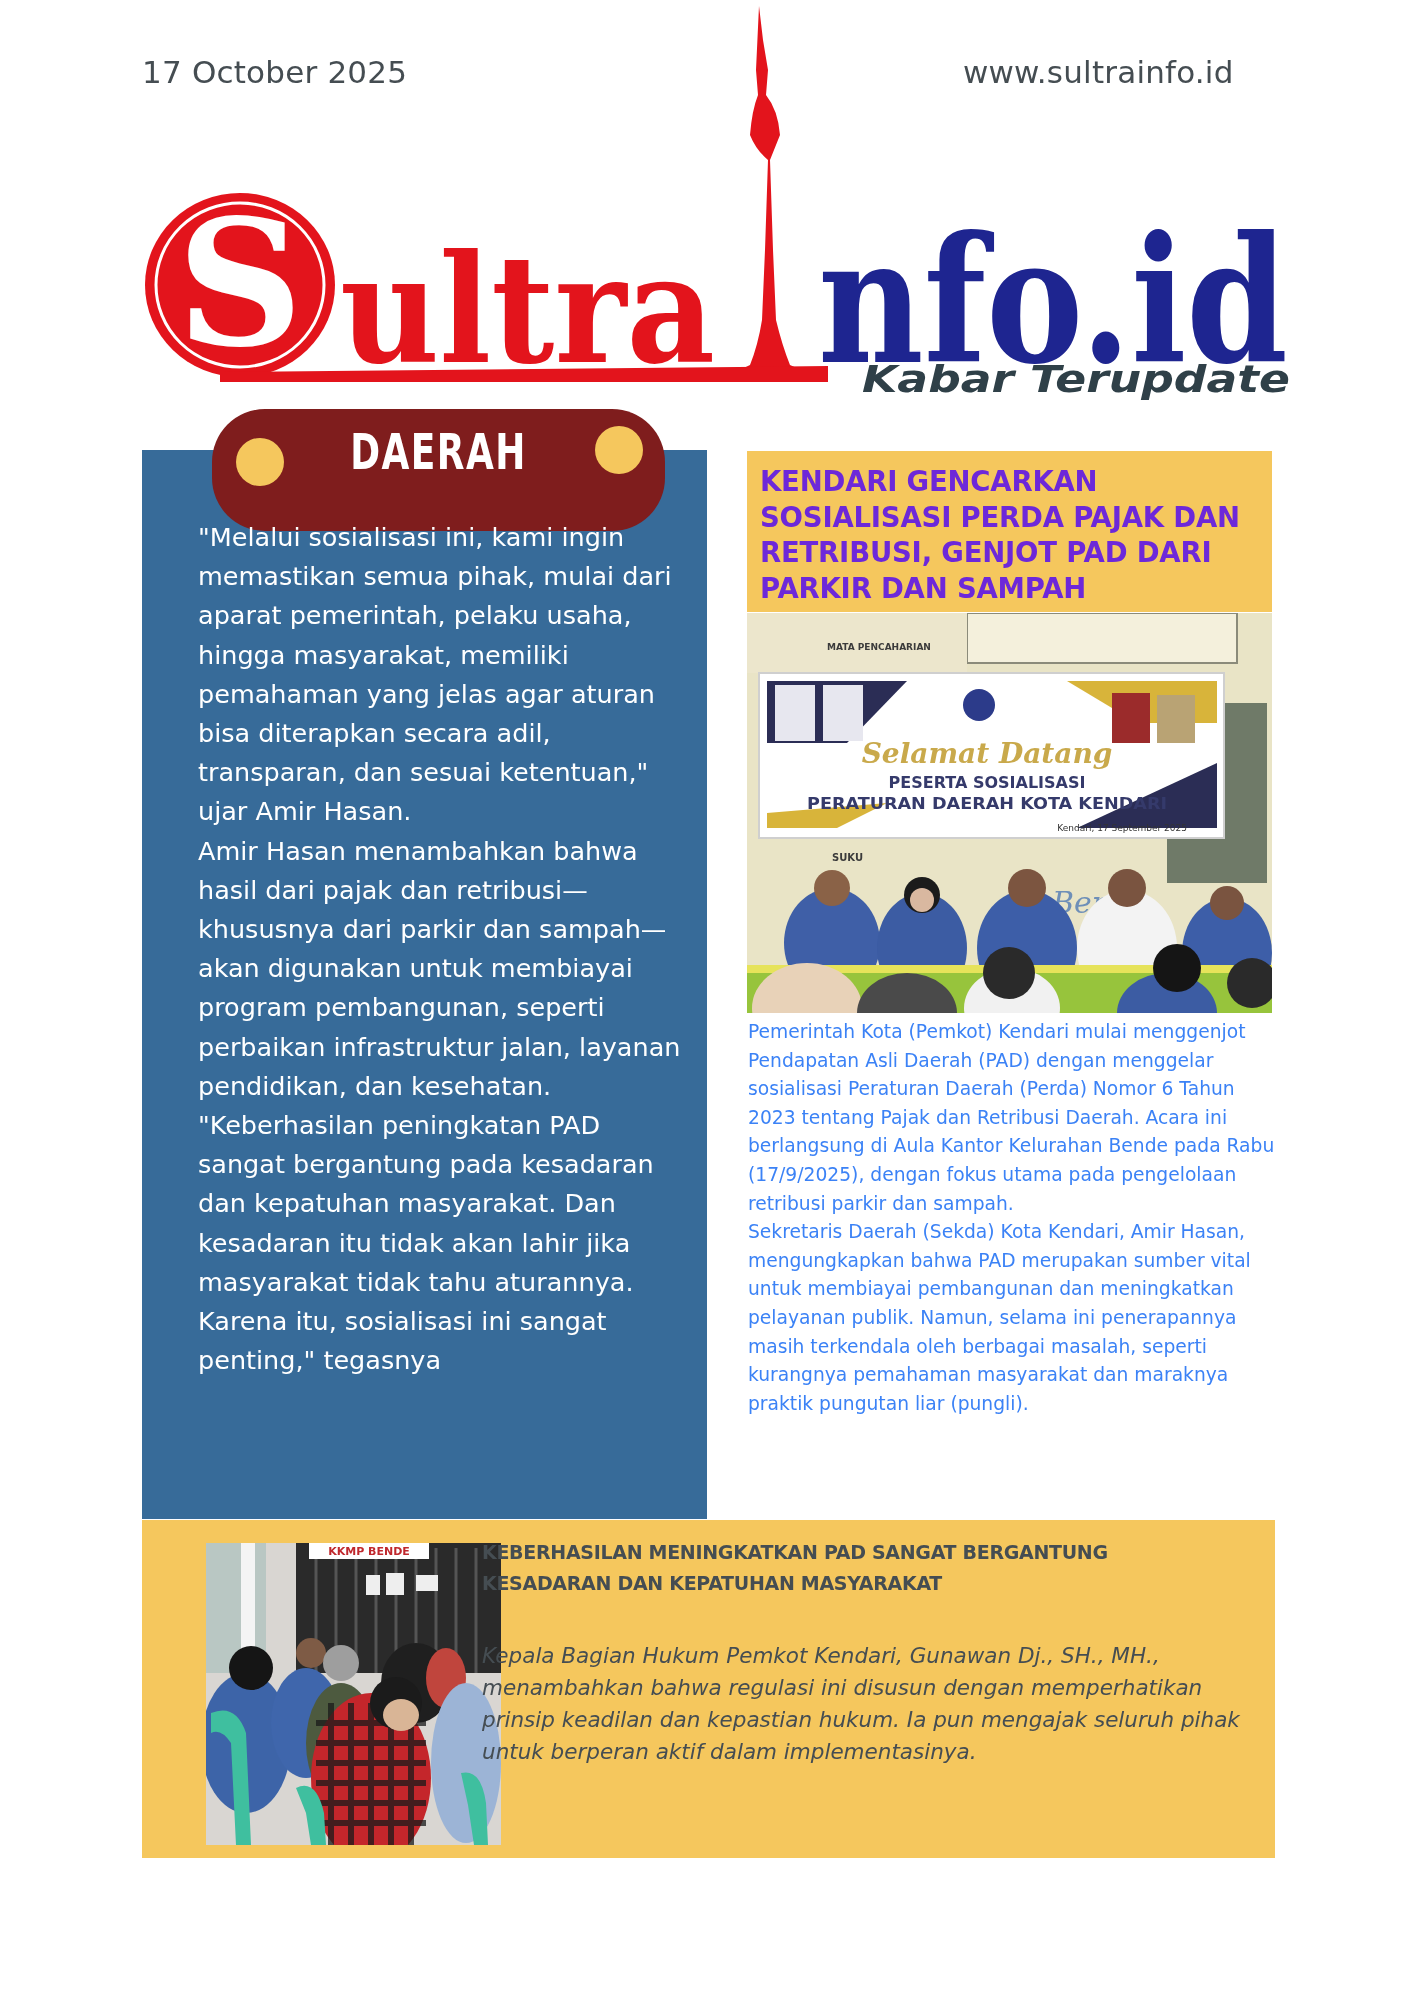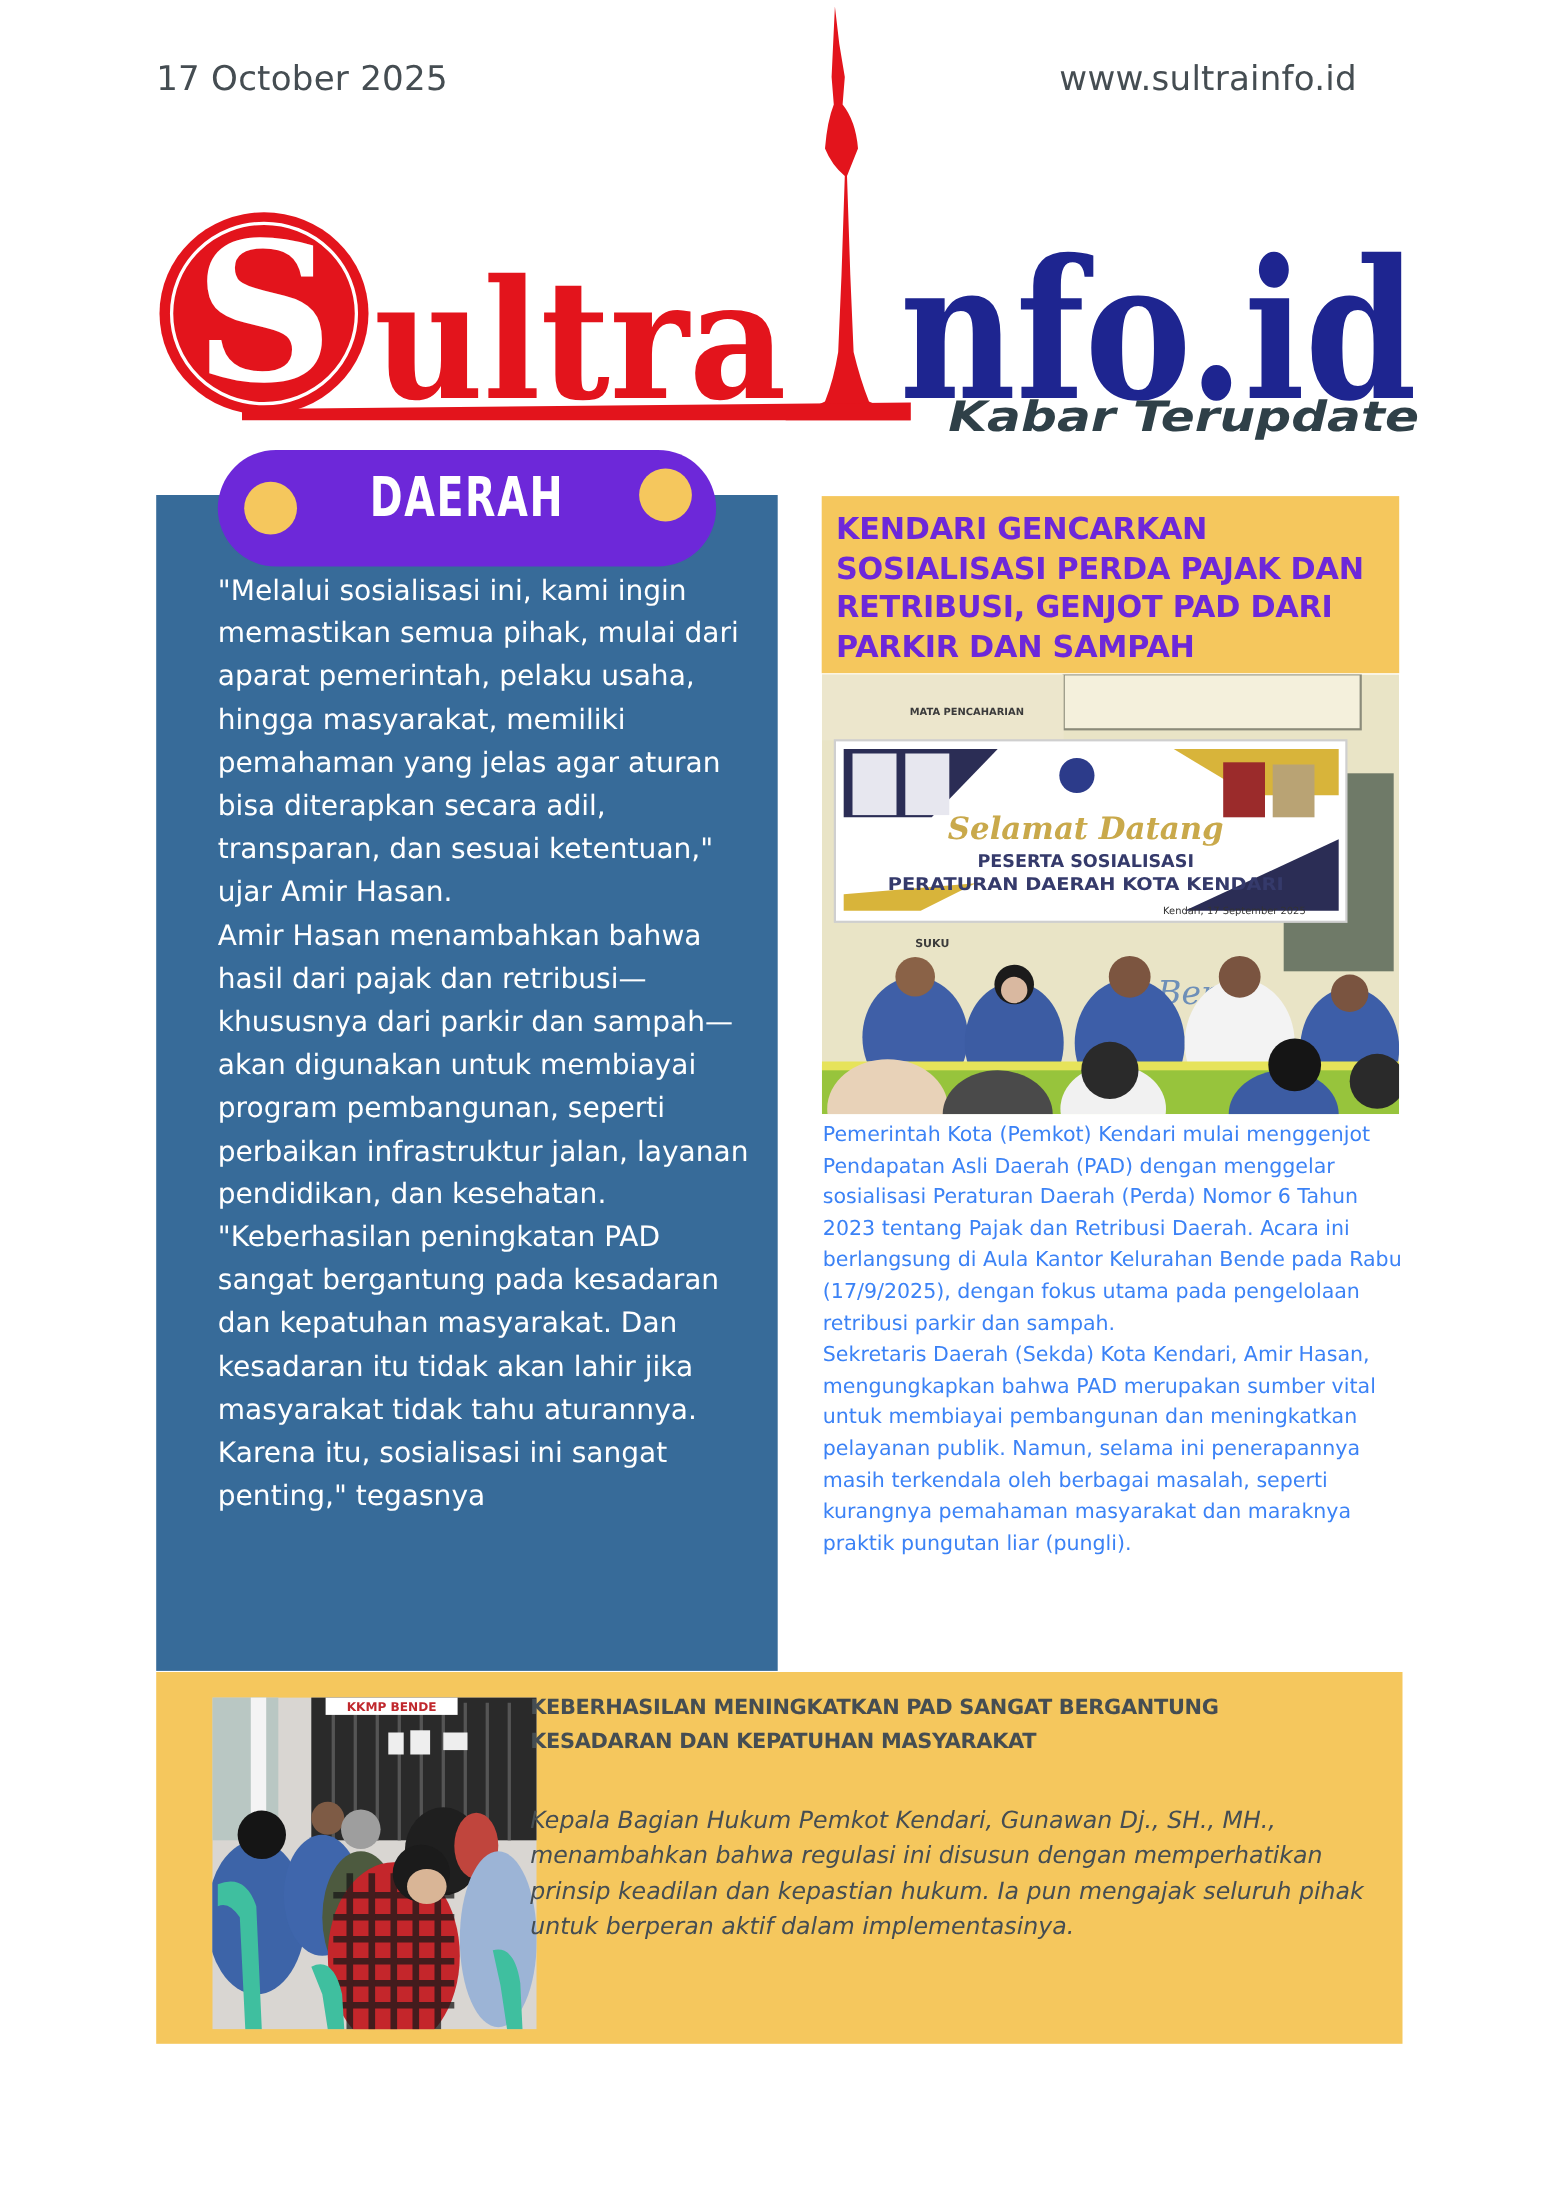--- a/index.html
+++ b/index.html
@@ -23,21 +23,21 @@
   
   .blue-panel { left: 142px; top: 450px; width: 565px; height: 1069px; background: #376b99; }
   .blue-text {
     left: 198px; top: 518px; width: 490px; color: #ffffff;
     font-size: 25.5px; line-height: 39.2px;
   }
   .blue-text p { margin: 0; }
 
   
   .pill {
-    left: 198px; top: 409px; width: 453px; height: 106px; background: #6d28d9;
+    left: 212px; top: 409px; width: 453px; height: 122px; background: #7f1d1d;
     border-radius: 53px;
   }
   .pill-dot { width: 48px; height: 48px; border-radius: 50%; background: #f5c75d; }
   .pill-dot.left { left: 24px; top: 29px; }
   .pill-dot.right { left: 383px; top: 17px; }
   .pill-label {
     left: 0; top: 14px; width: 453px; text-align: center; color: #ffffff;
     font-family: "DejaVu Sans", sans-serif; font-weight: bold; font-size: 50px;
     letter-spacing: 2px; transform: scaleX(0.72); transform-origin: 50% 50%;
   }
@@ -50,21 +50,21 @@
   }
   .photo1 { left: 747px; top: 613px; width: 525px; height: 400px; overflow: hidden; }
   .caption {
     left: 748px; top: 1018px; width: 530px; color: #3b82f6;
     font-size: 18.7px; line-height: 28.6px;
   }
   .caption p { margin: 0; }
 
   
   .bottom-box { left: 142px; top: 1520px; width: 1133px; height: 338px; background: #f5c75d; }
-  .photo2 { left: 169px; top: 1543px; width: 295px; height: 302px; overflow: hidden; padding-left: 24px; }
+  .photo2 { left: 182px; top: 1543px; width: 295px; height: 302px; overflow: hidden; padding-left: 24px; }
   .sub-headline {
     left: 482px; top: 1537px; width: 760px; color: #454d52;
     font-weight: bold; font-size: 19px; line-height: 30.5px; letter-spacing: -0.3px;
   }
   .sub-body {
     left: 482px; top: 1640px; width: 770px; color: #454d52;
     font-size: 21.5px; line-height: 32px; font-style: italic;
   }
   svg text { dominant-baseline: auto; }
 </style>

